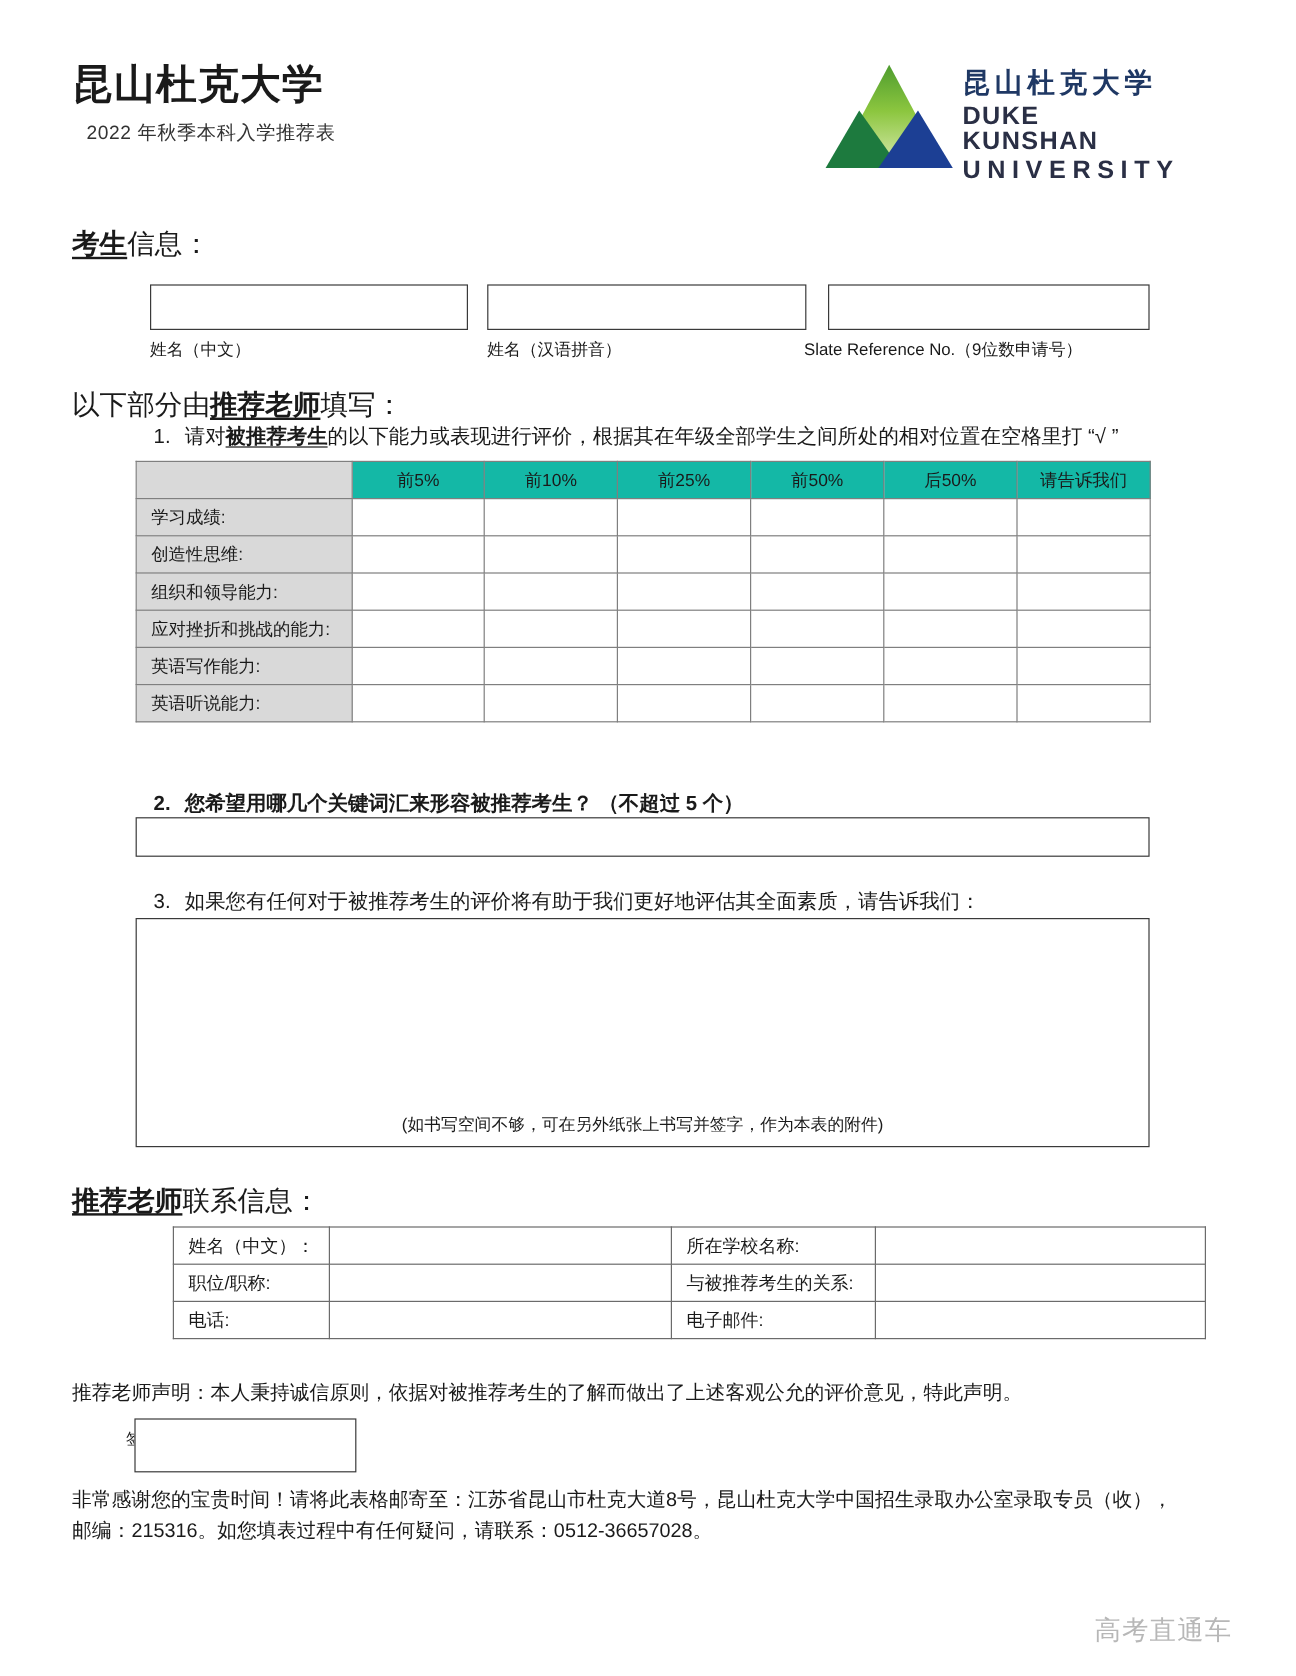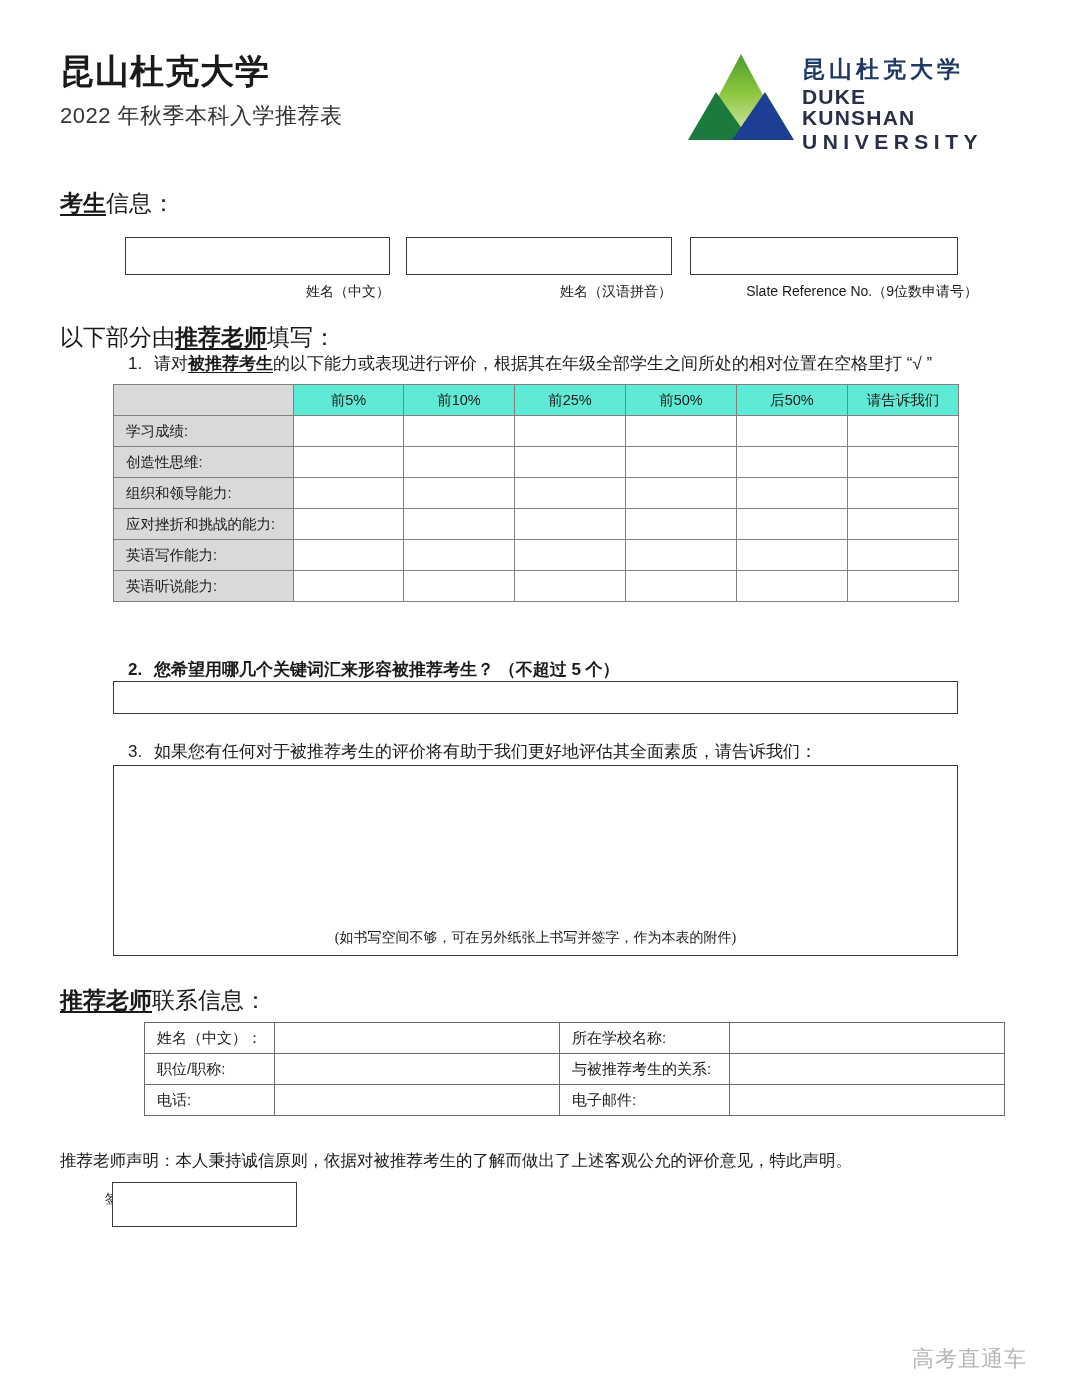--- a/index.html
+++ b/index.html
@@ -37,24 +37,24 @@
   }
   .doc-title {
     font-size: 34px;
     font-weight: bold;
     letter-spacing: 1px;
     line-height: 1.15;
     color: #1a1a1a;
     margin: 0;
   }
   .doc-subtitle {
-    font-size: 22px;
+    font-size: 16px;
     font-weight: normal;
     color: #333333;
-    margin: 10px 0 0 0;
+    margin: 10px 0 0 12px;
     letter-spacing: 0.5px;
   }
 
   .logo {
     position: absolute;
     left: 686px;
     top: 52px;
     width: 290px;
     height: 100px;
   }
@@ -113,21 +113,21 @@
   .inbox {
     position: absolute;
     border: 1.6px solid #3a3a3a;
     background: #ffffff;
     box-sizing: border-box;
   }
   .incap {
     position: absolute;
     font-size: 14px;
     color: #1a1a1a;
-    text-align: right;
+    text-align: left;
     white-space: nowrap;
   }
 
   
   .qline {
     position: absolute;
     font-size: 17px;
     color: #1a1a1a;
     white-space: nowrap;
   }
@@ -146,21 +146,21 @@
     table-layout: fixed;
     font-size: 14px;
   }
   .rate-table td {
     border: 1px solid #7f7f7f;
     height: 30px;
     padding: 0;
     background: #ffffff;
   }
   .rate-table td.hcell {
-    background: #5eead4;
+    background: #14b8a6;
     text-align: center;
     vertical-align: middle;
     font-size: 14.5px;
     color: #1a1a1a;
   }
   .rate-table td.rowlabel {
     background: #d9d9d9;
     text-align: left;
     padding-left: 12px;
     font-size: 14.5px;
@@ -397,21 +397,21 @@
   </table>
 
   <div class="qline" style="left:128px; top:658px;font-weight:bold;">
     <span class="qnum">2.</span><span>您希望用哪几个关键词汇来形容被推荐考生？ （不超过 5 个）</span>
   </div>
   <div class="abox" style="left:113px; top:681px; width:845px; height:33px;"></div>
 
   <div class="qline" style="left:128px; top:740px;">
     <span class="qnum">3.</span><span>如果您有任何对于被推荐考生的评价将有助于我们更好地评估其全面素质，请告诉我们：</span>
   </div>
-  <div class="abox" style="left:113px; top:765px; width:845px; height:191px;font-family:Liberation Serif, serif;">
+  <div class="abox" style="left:113px; top:765px; width:845px; height:191px;">
     <div class="abox-note">(如书写空间不够，可在另外纸张上书写并签字，作为本表的附件)</div>
   </div>
 
   <div class="sec-label" style="left:60px; top:985px;">
     <span class="u-bold">推荐老师</span><span>联系信息：</span>
   </div>
 
   <table class="contact-table">
     <colgroup>
       <col style="width:130px">
@@ -438,16 +438,17 @@
         <td>电子邮件:</td>
         <td class="value"></td>
       </tr>
     </tbody>
   </table>
 
   <div class="decl">推荐老师声明：本人秉持诚信原则，依据对被推荐考生的了解而做出了上述客观公允的评价意见，特此声明。</div>
   <div class="sign-label">签名:</div>
   <div class="sign-box"></div>
 
+  <div class="footer">非常感谢您的宝贵时间！请将此表格邮寄至：江苏省昆山市杜克大道8号，昆山杜克大学中国招生录取办公室录取专员（收），邮编：215316。如您填表过程中有任何疑问，请联系：0512-36657028。</div>
 
   <div class="watermark">高考直通车</div>
 
 </div>
 
 </body></html>

